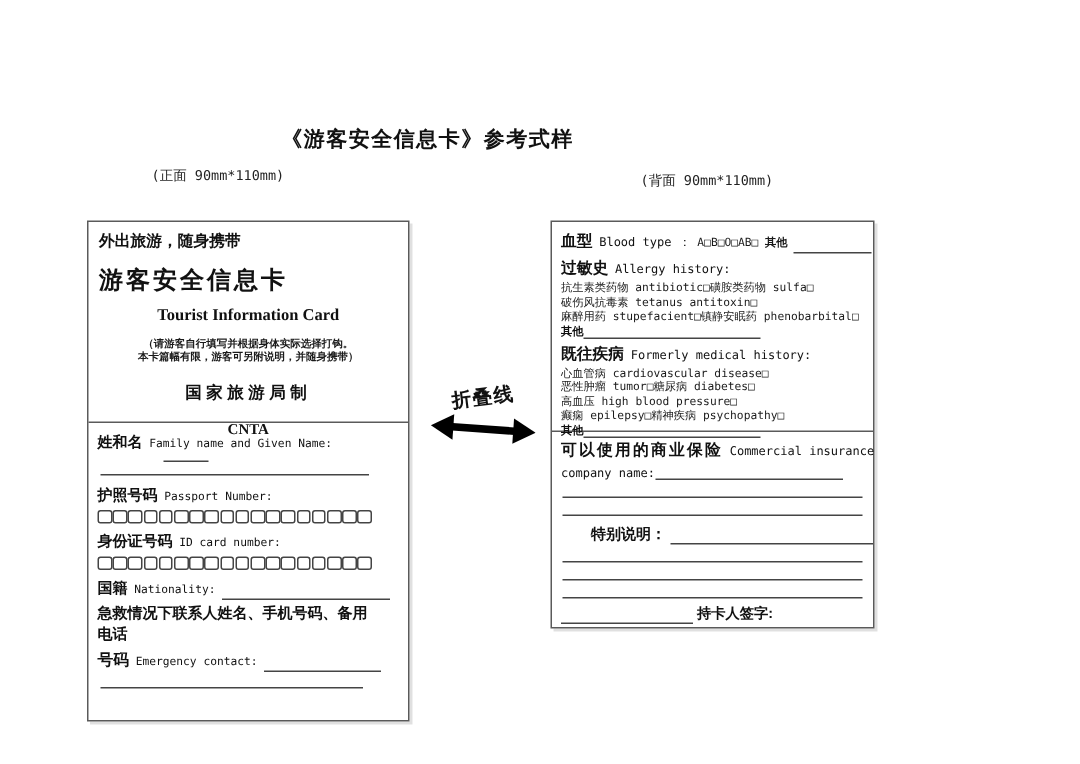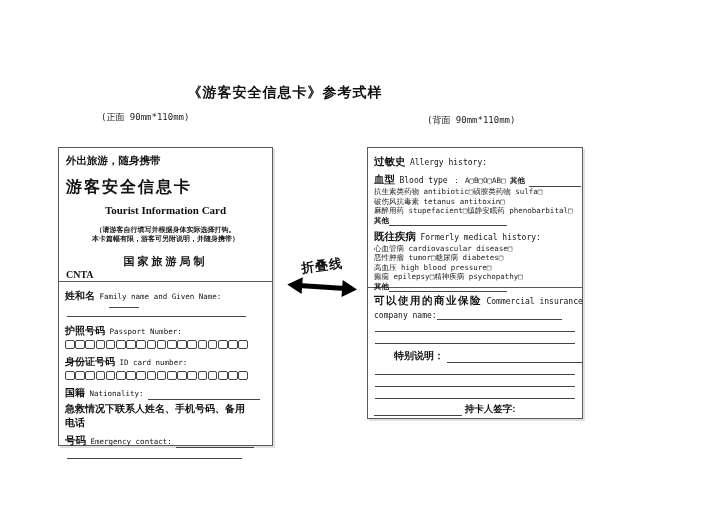--- a/index.html
+++ b/index.html
@@ -9,32 +9,32 @@
   .page-title { position:absolute; top:84px; left:0; width:570px; text-align:center;
     font-size:14px; font-weight:bold; letter-spacing:1px; }
 
   .dim-label { position:absolute; font-size:9px; color:#222;
     font-family:"DejaVu Sans Mono", monospace; }
   .dim-front { left:60px; top:111px;margin-left:41px; }
   .dim-back  { left:427px; top:114px; }
 
   .card { position:absolute; background:#fff; border:1px solid #5a5a5a;
     box-shadow:2px 2px 0 rgba(0,0,0,0.12); }
-  .card-front { left:58px;  top:147px; width:215px; height:299px; }
+  .card-front { left:58px;  top:147px; width:215px; height:334px; }
   .card-back  { left:367px; top:147px; width:216px; height:272px; }
   .serif { font-family:"Liberation Serif", serif; font-weight:bold; }
 
   
   .cover { height:134px; padding:4px 7px 0 7px; border-bottom:1px solid #5a5a5a; }
   .carry-note { font-size:10.5px; font-weight:bold; margin-top:2px; }
   .main-title { text-align:left; font-size:16px; font-weight:bold; letter-spacing:2px; margin-top:9px; }
   .en-title   { text-align:center; font-size:11px; margin-top:6px; }
   .fill-note  { text-align:center; font-size:7px; font-weight:bold; line-height:9px; margin-top:9px; color:#1a1a1a; }
   .issuer     { text-align:center; font-size:11px; font-weight:bold; letter-spacing:3px; margin-top:11px; }
-  .cnta       { font-size:10px; margin-top:0px; }
+  .cnta       { text-align:center; font-size:10px; margin-top:12px; }
 
   .form { padding:3px 24px 0 6px; }
   .frow { white-space:nowrap; }
   .flabel-cn { font-size:10px; font-weight:bold; }
   .flabel-en { font-family:"DejaVu Sans Mono", monospace; font-size:7.5px; }
   .uline { display:inline-block; border-bottom:1px solid #444; height:8px; vertical-align:bottom; }
   .uline-row { border-bottom:1px solid #444; height:8px; }
   .short-dash { margin:0 0 1px 44px; width:30px; border-bottom:1px solid #444; height:5px; }
   .boxrow { display:flex; justify-content:space-between; margin:2px 0 2px 0; }
   .cbx { width:9.5px; height:9px; border:1px solid #444; border-radius:2px; background:#fff; }
@@ -162,30 +162,30 @@
       <line x1="12" y1="11" x2="58" y2="11" stroke="#000" stroke-width="5"></line>
       <polygon points="0,11 15,2.5 15,19.5" fill="#000"></polygon>
       <polygon points="70,11 55,2.5 55,19.5" fill="#000"></polygon>
     </svg>
   </div>
 </div>
 
 <div class="card card-back">
   <div class="bsec1">
     <div class="frow">
-      <span class="bhead-cn">过敏史</span>
-      <span class="bhead-en">Allergy history:</span>
-    </div>
-
-    <div class="frow">
       <span class="bhead-cn">血型</span>
       <span class="bhead-en">Blood type ：</span>
       <span class="bitem">A□B□O□AB□</span>
       <span class="bitem bitem-cn">其他</span>
       <span class="uline" style="width:52px;"></span>
+    </div>
+
+    <div class="frow">
+      <span class="bhead-cn">过敏史</span>
+      <span class="bhead-en">Allergy history:</span>
     </div>
     <div class="bitem">抗生素类药物 antibiotic□磺胺类药物 sulfa□</div>
     <div class="bitem">破伤风抗毒素 tetanus antitoxin□</div>
     <div class="bitem">麻醉用药 stupefacient□镇静安眠药 phenobarbital□</div>
     <div class="other-row">
       <span>其他</span><span class="uline" style="width:118px;"></span>
     </div>
 
     <div class="frow">
       <span class="bhead-cn">既往疾病</span>

